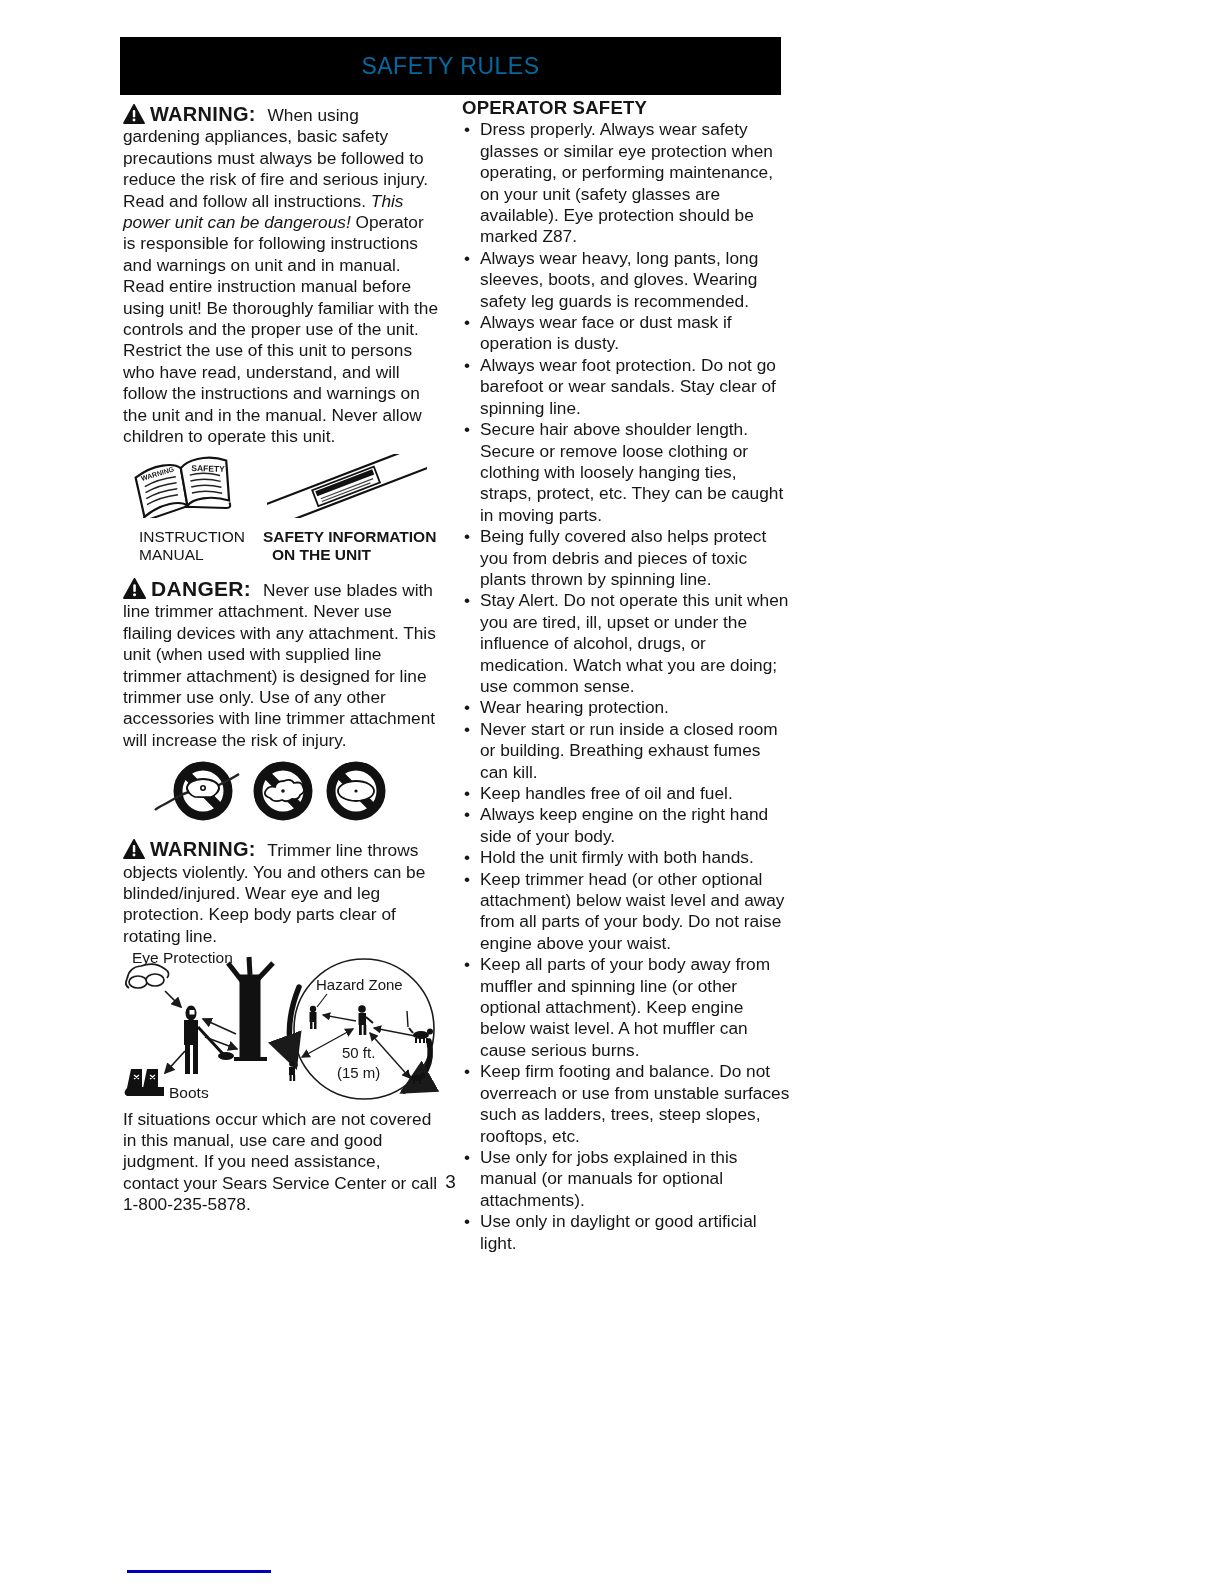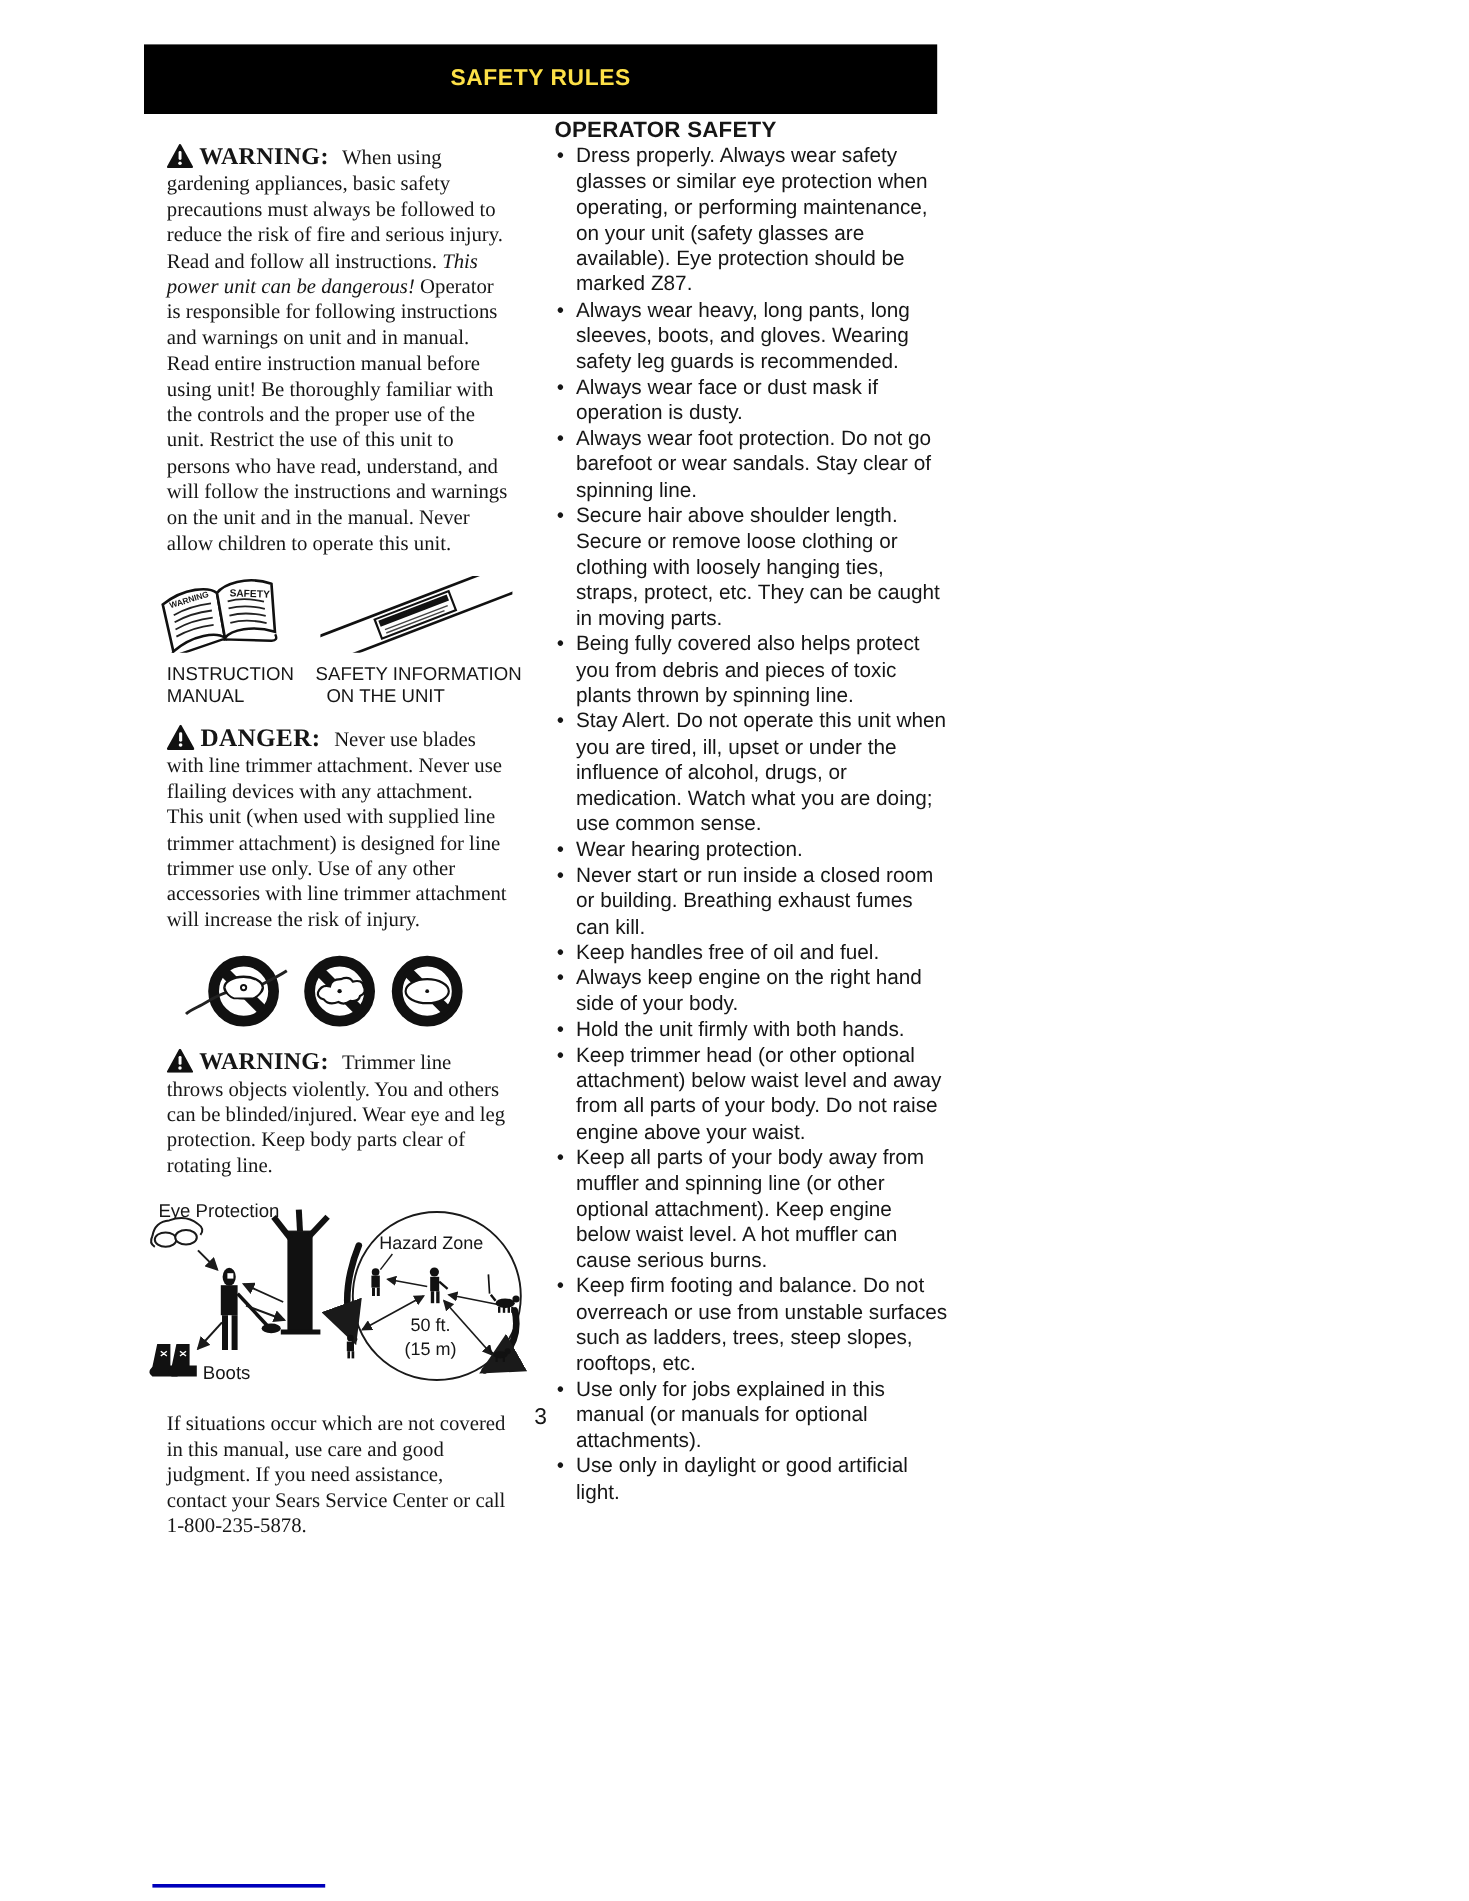--- a/index.html
+++ b/index.html
@@ -5,36 +5,36 @@
   html,body { margin:0; padding:0; background:#ffffff; }
   .page {
     position:relative; width:1224px; height:1584px; background:#ffffff;
     font-family:"Liberation Sans", sans-serif; color:#161616; overflow:hidden;
   }
   .header-bar {
     position:absolute; left:120px; top:37px; width:661px; height:58px;
     background:#000000; display:flex; align-items:center; justify-content:center;
   }
   .header-bar .title {
-    color:#fde047; font-size:19px; font-weight:bold; letter-spacing:0.5px;
+    color:#0369a1; font-size:23px; font-weight:normal; letter-spacing:0.5px;
   }
   .col { position:absolute; font-size:17.3px; line-height:21.4px; }
   .col-left  { left:123px; top:104px; width:316px; }
   .col-right { left:462px; top:97px;  width:328px; }
-  .para { margin:16px;font-family:Liberation Serif, serif; }.mt13{margin-top:13px}.mt15{margin-top:15px}.mt3{margin-top:3px}.mt2{margin-top:2px}
+  .para { margin:0; }.mt13{margin-top:13px}.mt15{margin-top:15px}.mt3{margin-top:3px}.mt2{margin-top:2px}
   .wlabel { font-size:20px; font-weight:bold; letter-spacing:0.3px; margin-right:7px; }
   .dlabel { font-size:21px; }
   .wt { vertical-align:-3px; margin-right:5px; }
   .figrow { display:flex; align-items:flex-end; margin-top:6px; }
   .figrow .bookwrap { width:118px; margin-left:4px; }
   .figrow .shaftwrap { margin-left:22px; }
   .caprow { display:flex; margin-top:5px; }
   .cap { font-size:15.5px; line-height:18.5px; }
   .cap1 { width:124px; margin-left:16px; }
-  .cap2 { flex:1; }
+  .cap2 { flex:1;font-weight:bold; }
   .cap2 .l2 { padding-left:9px; }
   .circrow { display:flex; align-items:center; margin-top:7px; padding-left:30px; }
   .circrow svg { margin-right:11px; }
   .heading { font-size:18.6px; font-weight:bold; margin:0 0 1px 0; letter-spacing:0.2px; }
   ul.bullets { list-style:none; margin:0; padding:0; }
   ul.bullets li { position:relative; padding-left:18px; margin:0; }
   ul.bullets li::before { content:"\2022"; position:absolute; left:2px; top:0; }
   .page-number {
     position:absolute; left:120px; top:1171px; width:661px;
     text-align:center; font-size:19px;

